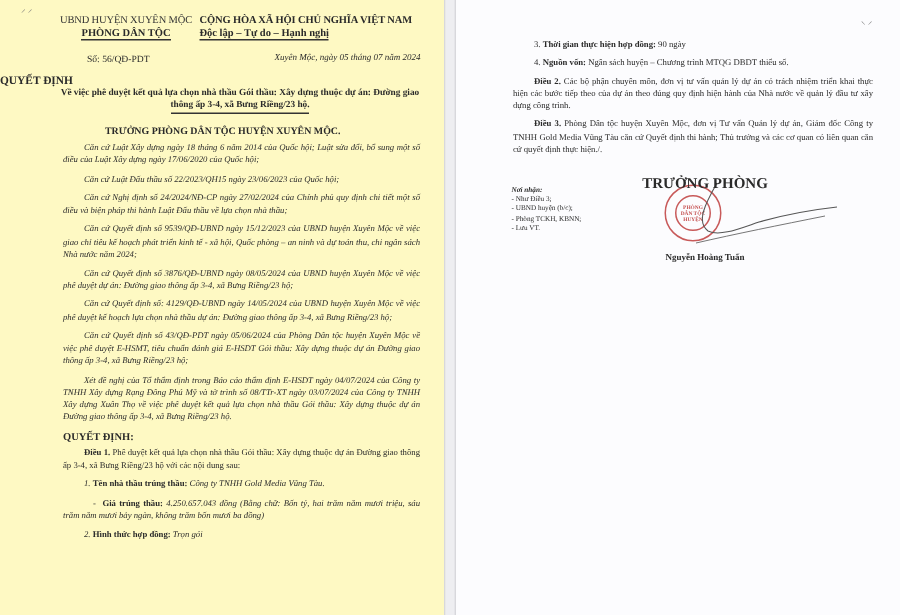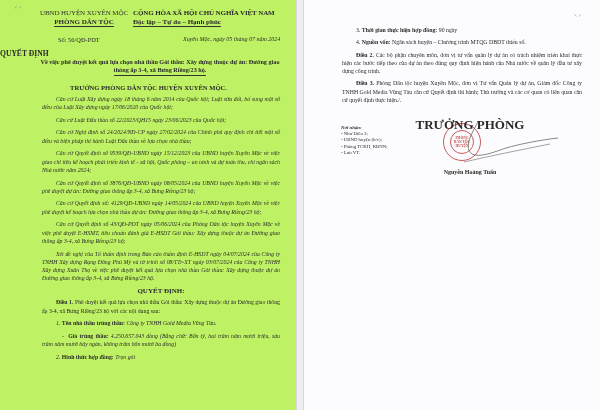--- a/index.html
+++ b/index.html
@@ -1,19 +1,19 @@
 <!DOCTYPE html>
 <html><head>
 <meta charset="utf-8">
 <style>
   * { box-sizing: border-box; margin: 0; padding: 0; }
   html, body { width: 600px; height: 410px; overflow: hidden; background: #e9e9ec; }
   body { font-family: "Liberation Serif", "DejaVu Serif", serif; color: #2a2a2a; position: relative; }
   .page {
-    position: absolute; top: 0; height: 410px; background: #bef264;
+    position: absolute; top: 0; height: 410px; background: #fef9c3;
     overflow: hidden;
   }
   #page-left { left: 0; width: 297px; border-right: 1px solid #d8d8dc; }
   #page-right { left: 303px; width: 297px; border-left: 1px solid #d8d8dc; background: #fcfcfe; }
   .gutter { position: absolute; left: 297px; top: 0; width: 6px; height: 410px; background: #eeeef1; }
 
   
   .hdr-left { position: absolute; left: 30px; top: 9px; width: 108px; text-align: center; font-size: 7px; line-height: 8.5px; }
   .hdr-left .agency { letter-spacing: -0.1px; color: #333; }
   .hdr-left .dept { font-weight: bold; border-bottom: 0.8px solid #333; display: inline-block; padding-bottom: 0; text-align: center; }
@@ -25,51 +25,51 @@
 
   .title { position: absolute; left: 0; width: 297px; top: 49px; text-align: left; font-size: 7.6px; font-weight: bold; }
   .subject { position: absolute; left: 40px; width: 240px; top: 58px; text-align: center; font-size: 6.2px; font-weight: bold; line-height: 8.4px; }
   .subject .u { display: inline-block; border-bottom: 0.7px solid #333; }
 
   .authority { position: absolute; left: 0; width: 297px; top: 84px; text-align: center; font-size: 6.6px; font-weight: bold; }
 
   .body-text { position: absolute; left: 42px; width: 238px; font-size: 5.8px; line-height: 8.3px; text-align: justify; }
   .body-text p { text-indent: 14px; margin-bottom: 4.3px; font-style: italic; }
   .body-text p.plain { font-style: normal; }
-  .center-bold { text-align: center; font-weight: bold; font-size: 7px; text-indent: 0 !important; font-style: normal !important; margin: 2px 0 3px !important; }
+  .center-bold { font-weight: bold; font-size: 7px; text-indent: 0 !important; font-style: normal !important; margin: 2px 0 3px !important; }
   b { font-weight: bold; font-style: normal; }
   .li { font-style: normal; text-indent: 14px; }
   .li i { font-style: italic; }
 
   
   .r-body { position: absolute; left: 38px; width: 240px; top: 26px; font-size: 5.8px; line-height: 8.3px; text-align: justify; }
   .r-body p { margin-bottom: 4px; text-indent: 14px; }
   .r-body p.item { text-indent: 14px; }
-  .sig-title { position: absolute; left: 470px; top: 117px; font-size: 13px; font-weight: bold; transform: translateX(-50%); }
+  .sig-title { position: absolute; left: 470px; top: 117px; font-size: 10px; font-weight: bold; transform: translateX(-50%); }
   .recipients { position: absolute; left: 341px; top: 125px; font-size: 4.8px; line-height: 6.2px; }
   .recipients .head { font-style: italic; font-weight: bold; text-decoration: none; }
   .signer { position: absolute; left: 470px; top: 169px; font-size: 6px; font-weight: bold; transform: translateX(-50%); }
   .stamp { position: absolute; left: 443px; top: 123px; width: 38px; height: 38px; border-radius: 50%; border: 1.4px solid #c85a5a; }
   .stamp-inner { position: absolute; left: 6px; top: 6px; width: 24px; height: 24px; border-radius: 50%; border: 0.8px solid #c85a5a; text-align: center; font-size: 3.6px; line-height: 4.2px; color: #c44d4d; padding-top: 5px; font-weight: bold; }
   .signature { position: absolute; left: 450px; top: 118px; width: 110px; height: 50px; }
   .scan-mark { position: absolute; font-size: 6px; color: #777; }
 </style>
 </head>
 <body>
 
 <div class="page" id="page-left">
   <div class="scan-mark" style="left:14px;top:2px;">⸝ ⸝</div>
 
   <div class="hdr-left">
     <div class="agency">UBND HUYỆN XUYÊN MỘC</div>
     <div class="dept">PHÒNG DÂN TỘC</div>
   </div>
   <div class="hdr-right">
     <div class="nation">CỘNG HÒA XÃ HỘI CHỦ NGHĨA VIỆT NAM</div>
-    <div class="motto">Độc lập – Tự do – Hạnh phúc</div>
+    <div class="motto">Độc lập – Tự do – Hạnh nghị</div>
   </div>
   <div class="docno">Số: 56/QĐ-PDT</div>
   <div class="place-date">Xuyên Mộc, ngày 05 tháng 07 năm 2024</div>
 
   <div class="title">QUYẾT ĐỊNH</div>
   <div class="subject">
     <div>Về việc phê duyệt kết quả lựa chọn nhà thầu Gói thầu: Xây dựng thuộc dự án: Đường giao</div>
     <div class="u">thông ấp 3-4, xã Bưng Riềng/23 hộ.</div>
   </div>
 

